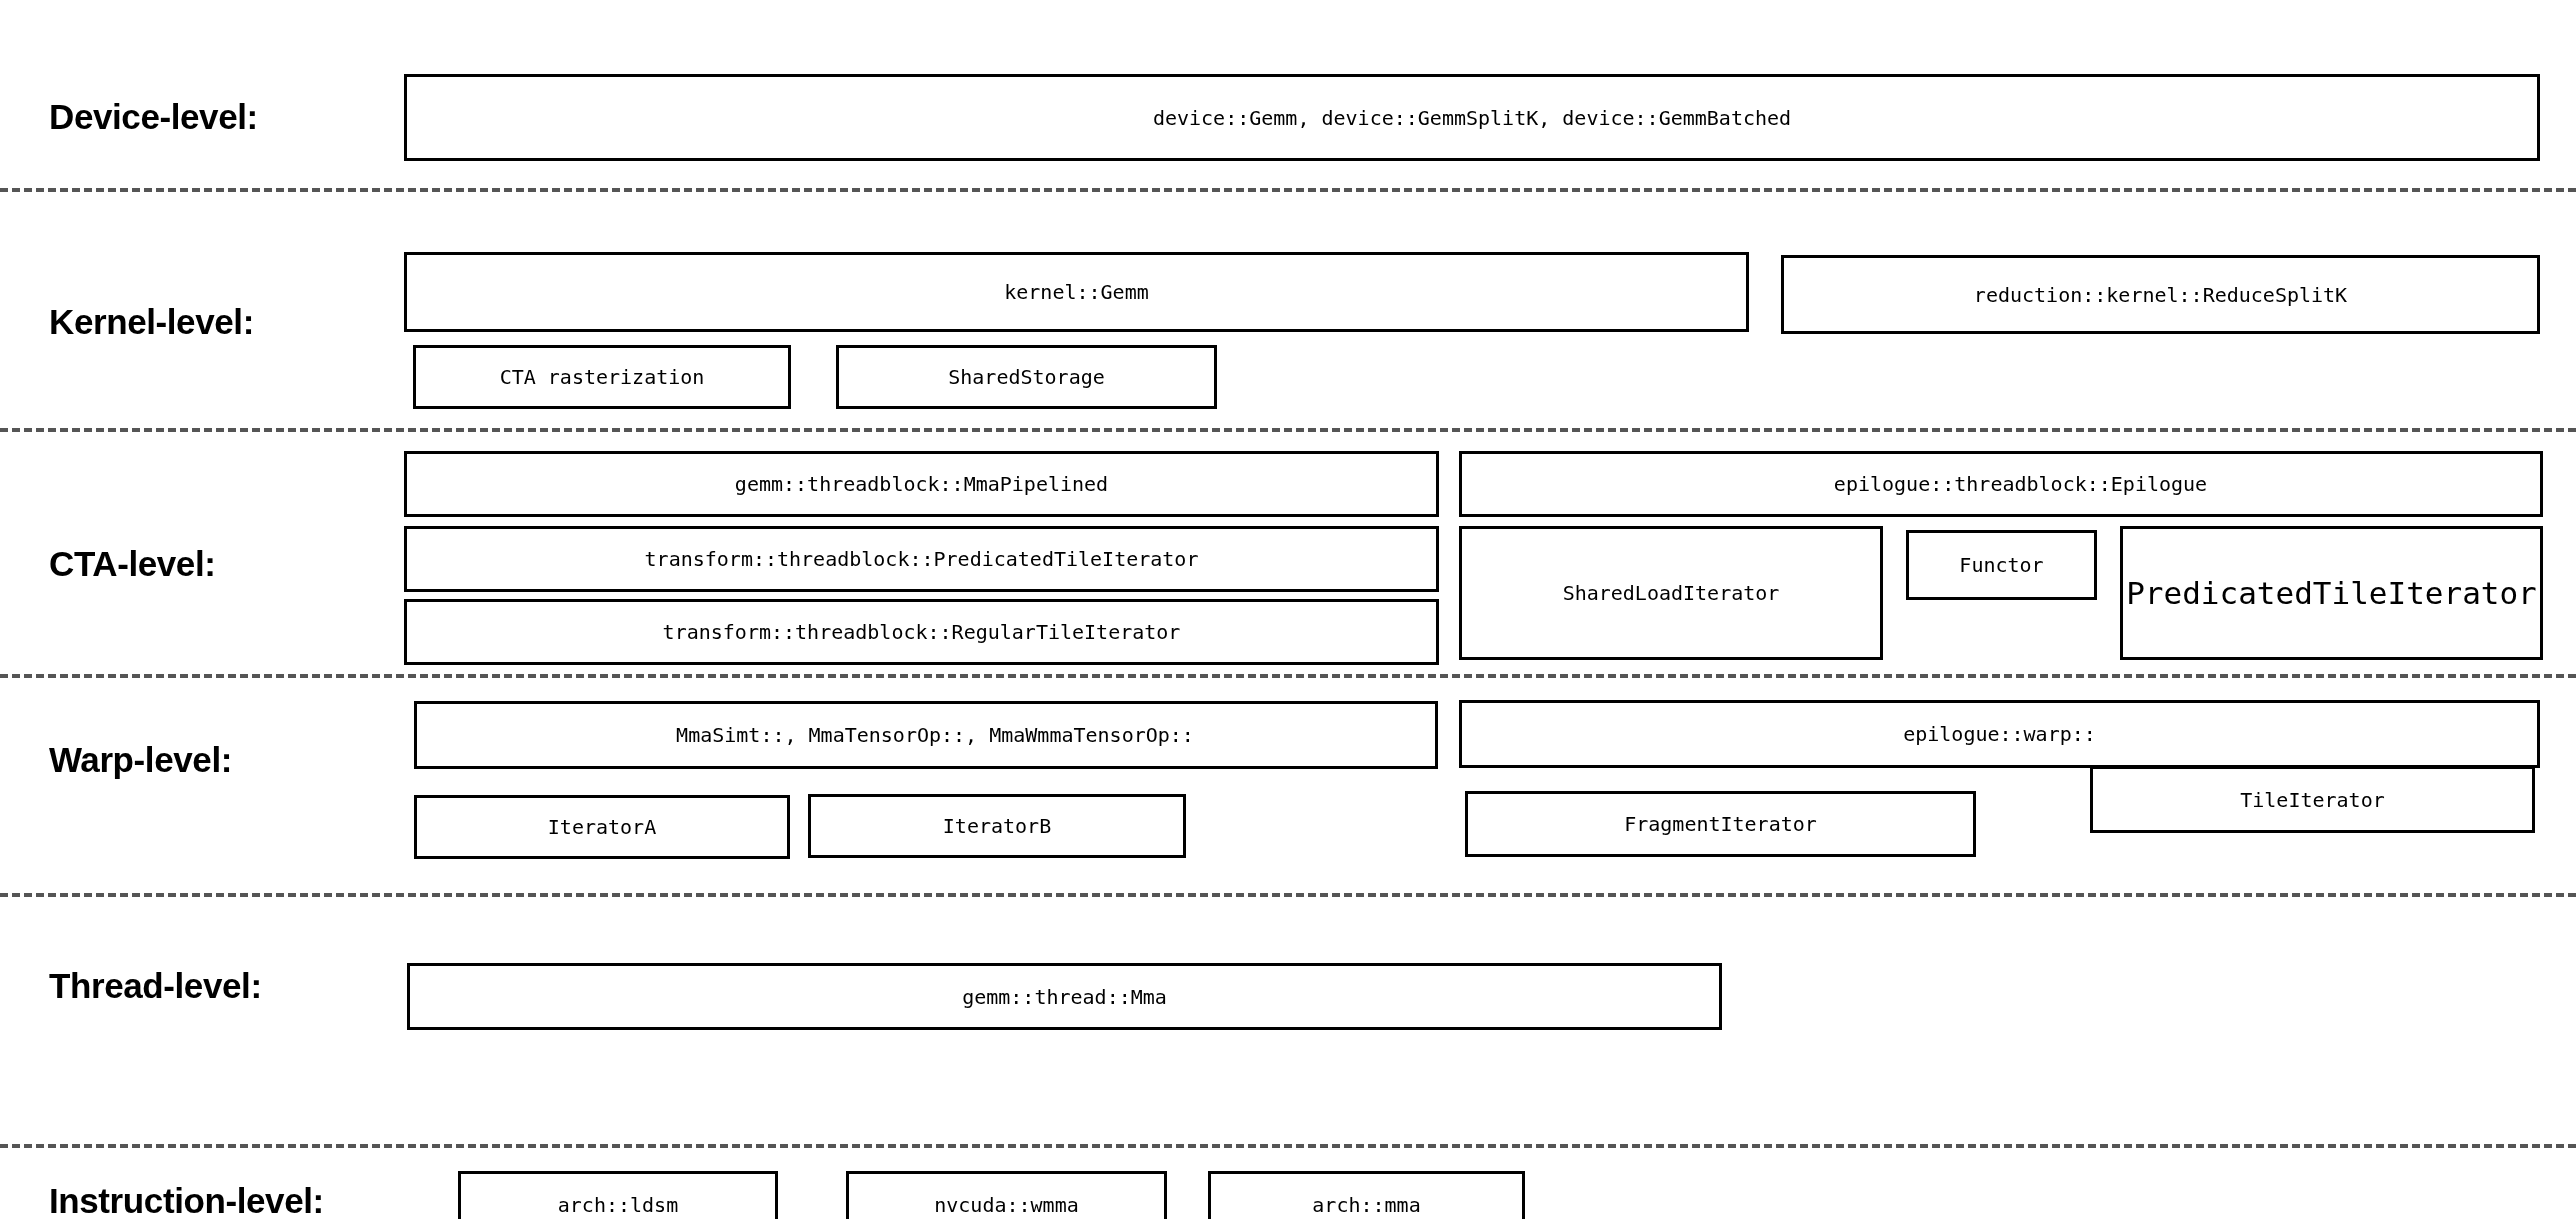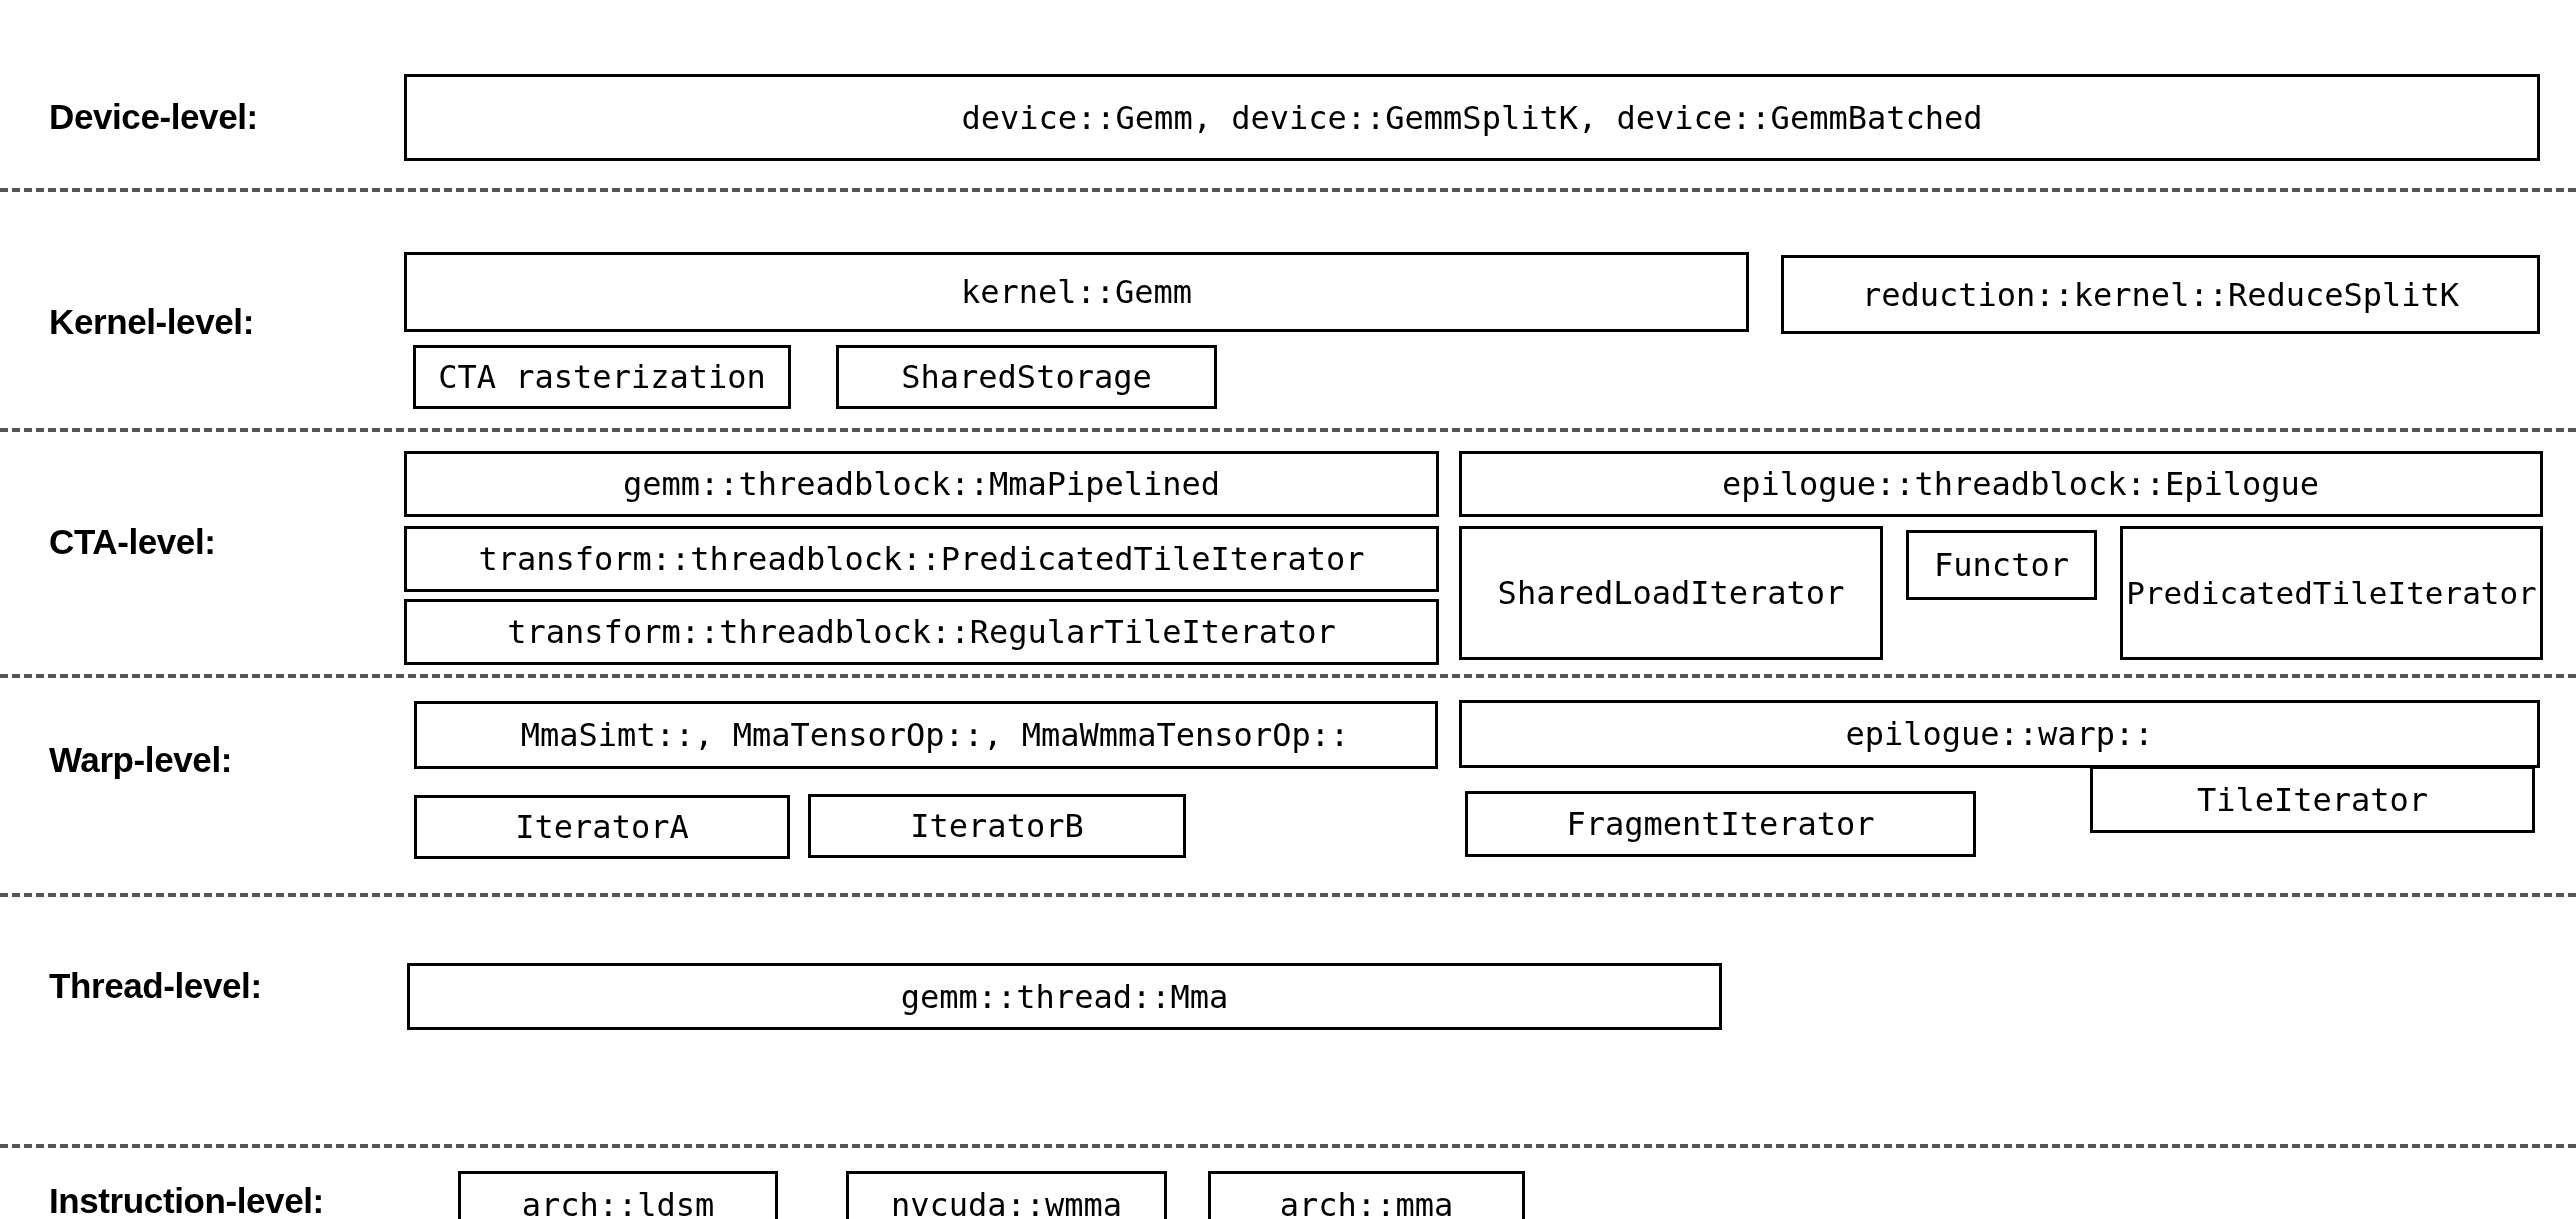--- a/index.html
+++ b/index.html
@@ -35,21 +35,21 @@
     white-space: nowrap;
   }
   .box {
     position: absolute;
     border: 3.8px solid var(--border);
     background: var(--background);
     display: flex;
     align-items: center;
     justify-content: center;
     font-family: "DejaVu Sans Mono", monospace;
-    font-size: 32px;
+    font-size: 20px;
     color: var(--text);
     white-space: nowrap;
     text-align: center;
   }
   .divider {
     position: absolute;
     left: 0;
     width: 2576px;
     height: 0;
     border-top: 4.6px dashed var(--divider);
@@ -62,21 +62,21 @@
 
   
   .lbl-kernel        { top: 259px; }
   .box-kernel-gemm   { left: 404px;  top: 211px; width: 1345px; height: 80px; }
   .box-reduce-splitk { left: 1781px; top: 214px; width: 759px;  height: 79px; }
   .box-cta-raster    { left: 413px;  top: 304px; width: 378px;  height: 64px; }
   .box-shared-storage{ left: 836px; top: 304px; width: 381px;  height: 64px; }
   .divider-2         { top: 387px; }
 
   
-  .lbl-cta              { top: 479px; }
+  .lbl-cta              { top: 501px; }
   .box-mma-pipelined    { left: 404px;  top: 410px; width: 1035px; height: 66px; }
   .box-epilogue-tb      { left: 1459px; top: 410px; width: 1084px; height: 66px; padding-left: 39px; }
   .box-pred-tile-xform  { left: 404px;  top: 485px; width: 1035px; height: 66px; }
   .box-shared-load-iter { left: 1459px; top: 485px; width: 424px;  height: 134px; }
   .box-functor          { left: 1906px; top: 489px; width: 191px;  height: 70px; }
   .box-pred-tile-iter   { left: 2120px; top: 485px; width: 423px;  height: 134px; font-size: 31px; }
   .box-regular-tile     { left: 404px;  top: 558px; width: 1035px; height: 66px; }
   .divider-3            { top: 633px; }
 
   

